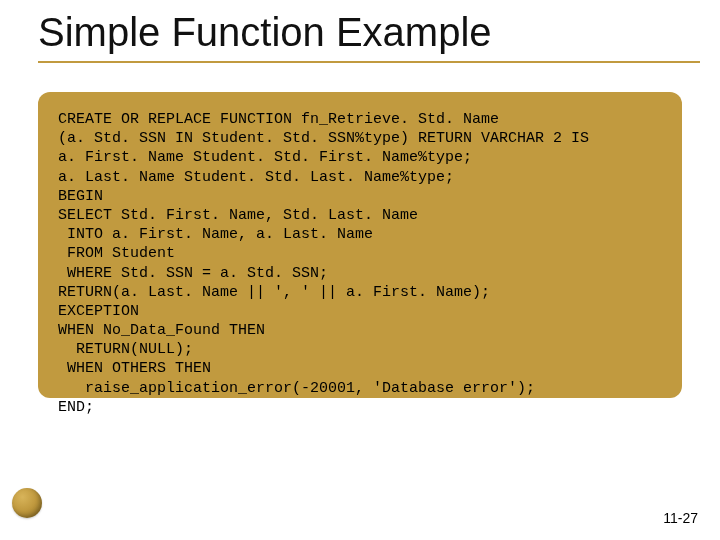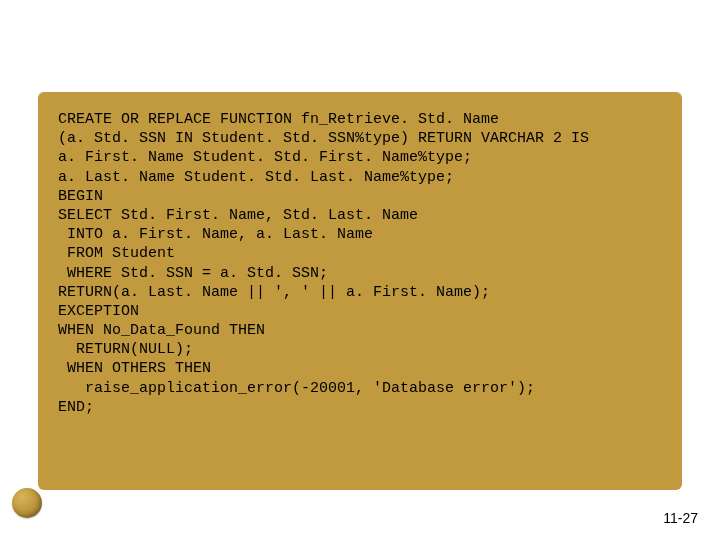--- a/index.html
+++ b/index.html
@@ -33,23 +33,23 @@
   .title-rule {
     border: none;
     border-bottom: 2px solid #C19A3F;
     margin: 0;
   }
   .panel {
     position: absolute;
     left: 38px;
     top: 92px;
     width: 644px;
-    height: 398px;
+    height: 306px;
     background: #C19A3F;
-    border-radius: 6px;
+    border-radius: 12px;
   }
   .code {
     position: absolute;
     left: 20px;
     top: 18px;
     right: 18px;
     font-family: "Courier New", Courier, monospace;
     font-size: 15px;
     line-height: 1.28;
     color: #000;
@@ -73,20 +73,24 @@
     font-size: 14px;
     font-weight: 400;
     color: #000;
   }
 </style>
 </head>
 <body>
 
 <div class="slide">
 
+  <div class="title-wrap">
+    <h1 class="title">Simple Function Example</h1>
+    <hr class="title-rule">
+  </div>
 
   <div class="panel">
     <div class="code" id="code">CREATE OR REPLACE FUNCTION fn_Retrieve. Std. Name
 (a. Std. SSN IN Student. Std. SSN%type) RETURN VARCHAR 2 IS
 a. First. Name Student. Std. First. Name%type;
 a. Last. Name Student. Std. Last. Name%type;
 BEGIN
 SELECT Std. First. Name, Std. Last. Name
  INTO a. First. Name, a. Last. Name
  FROM Student

